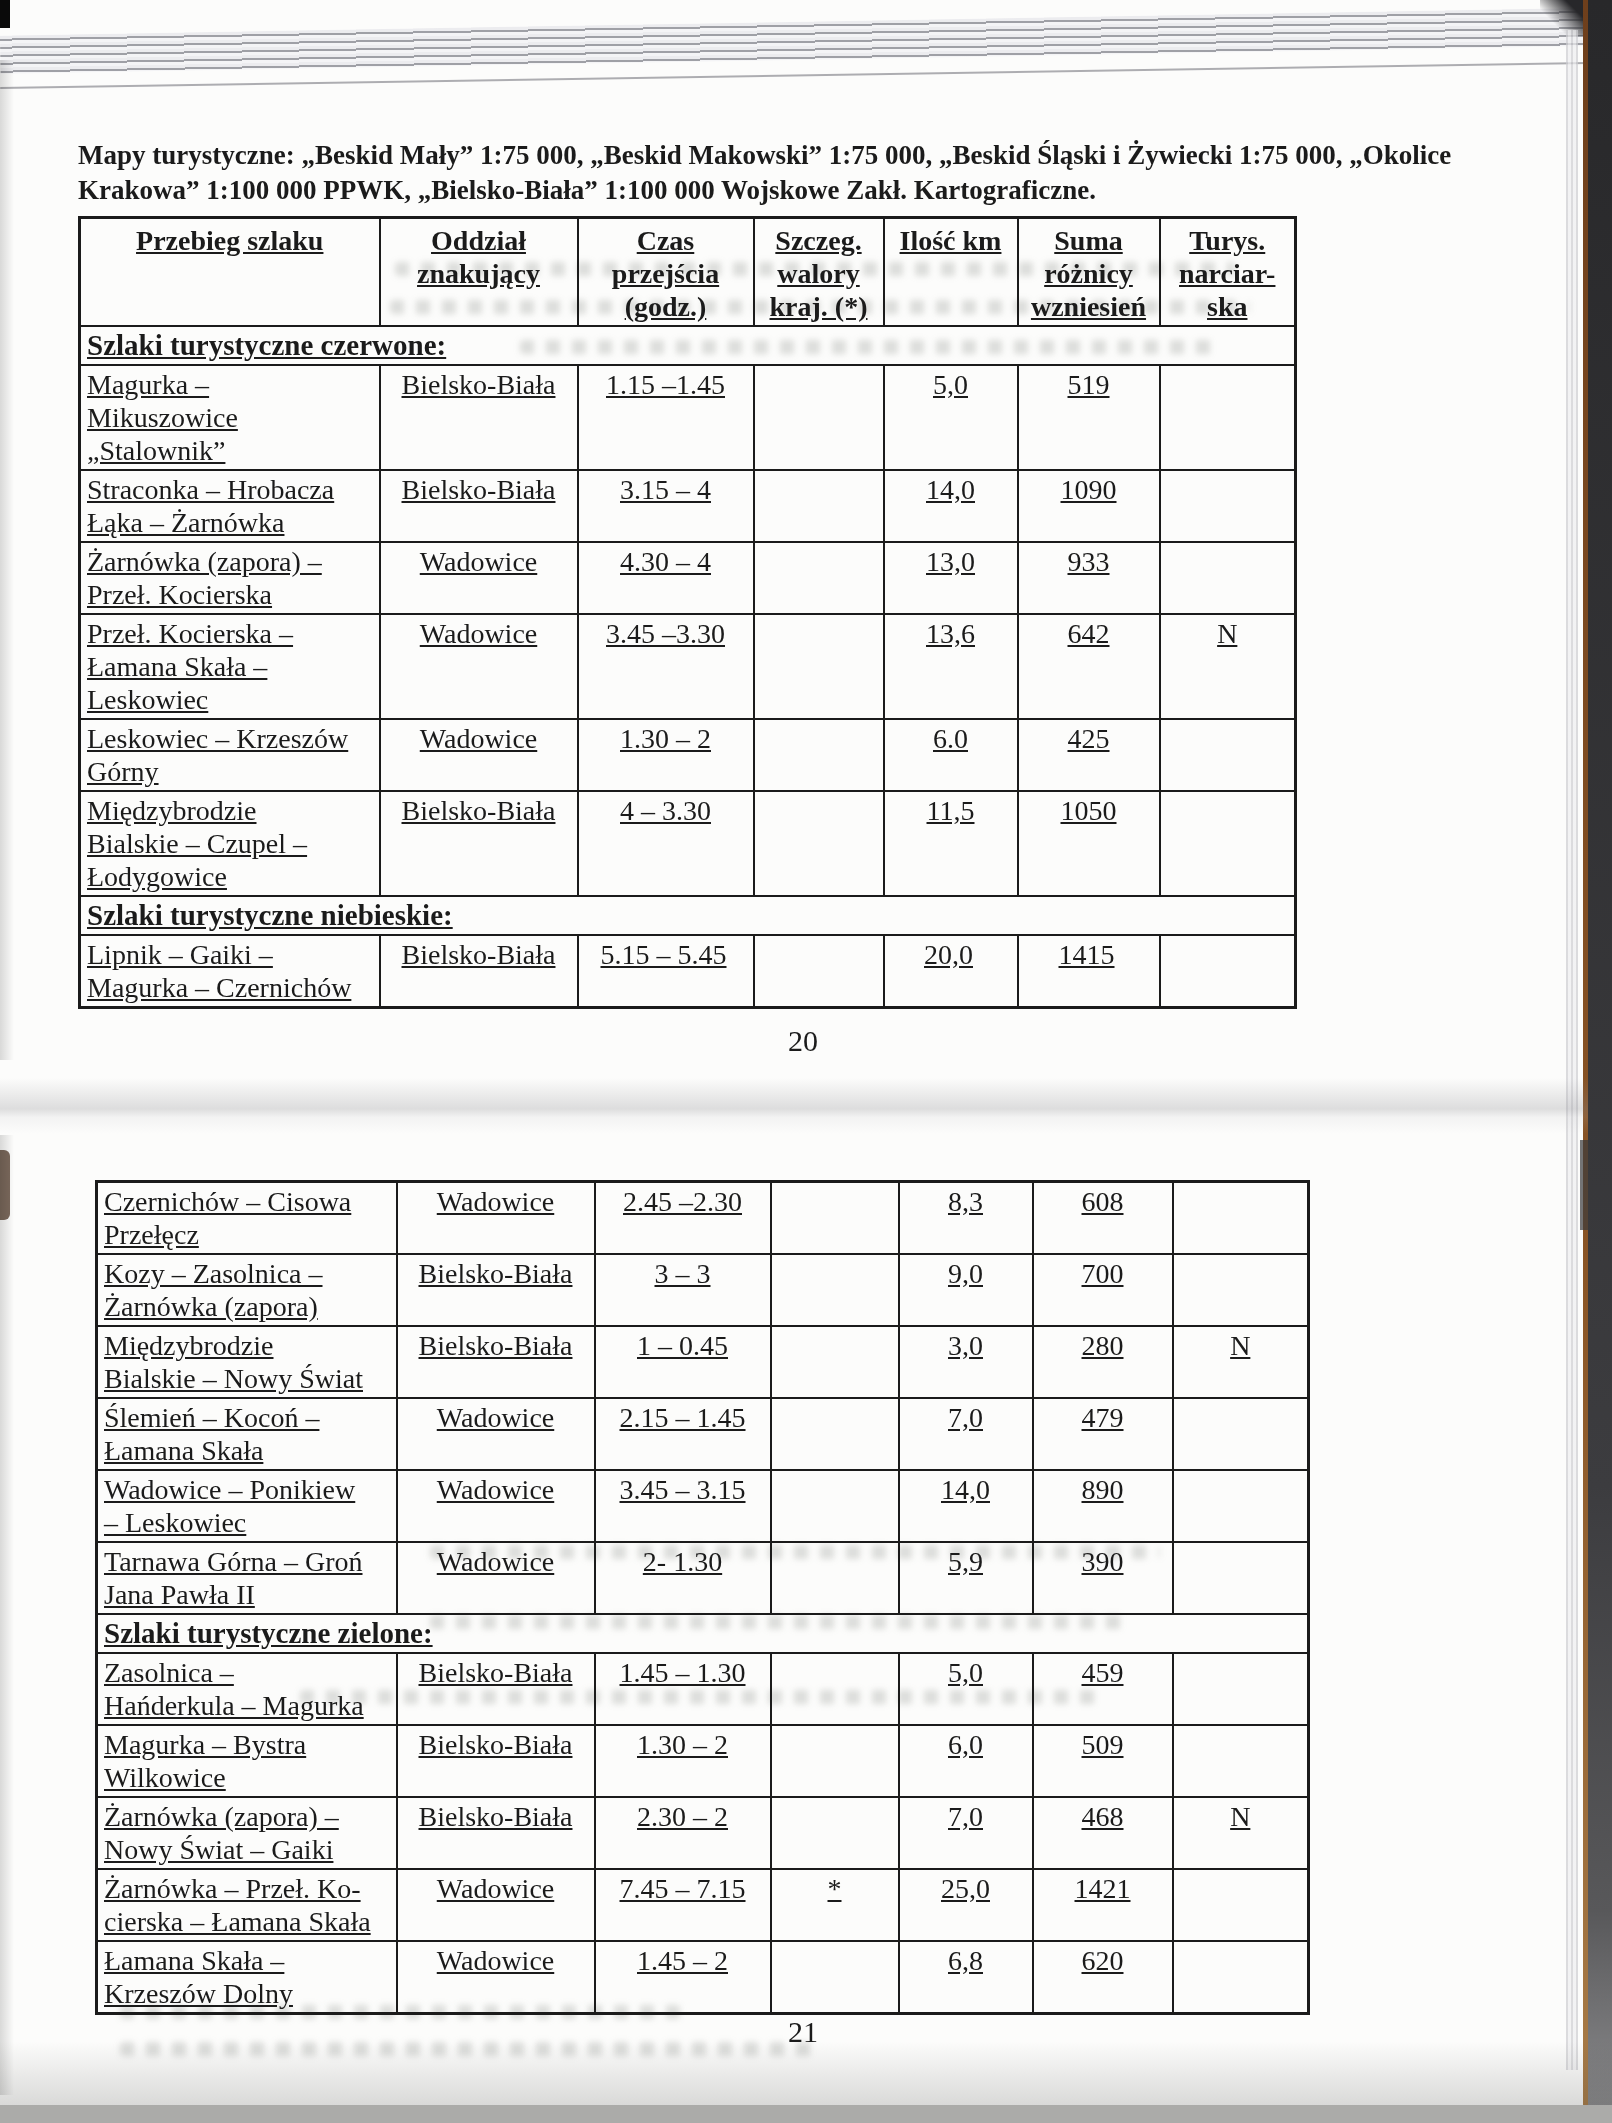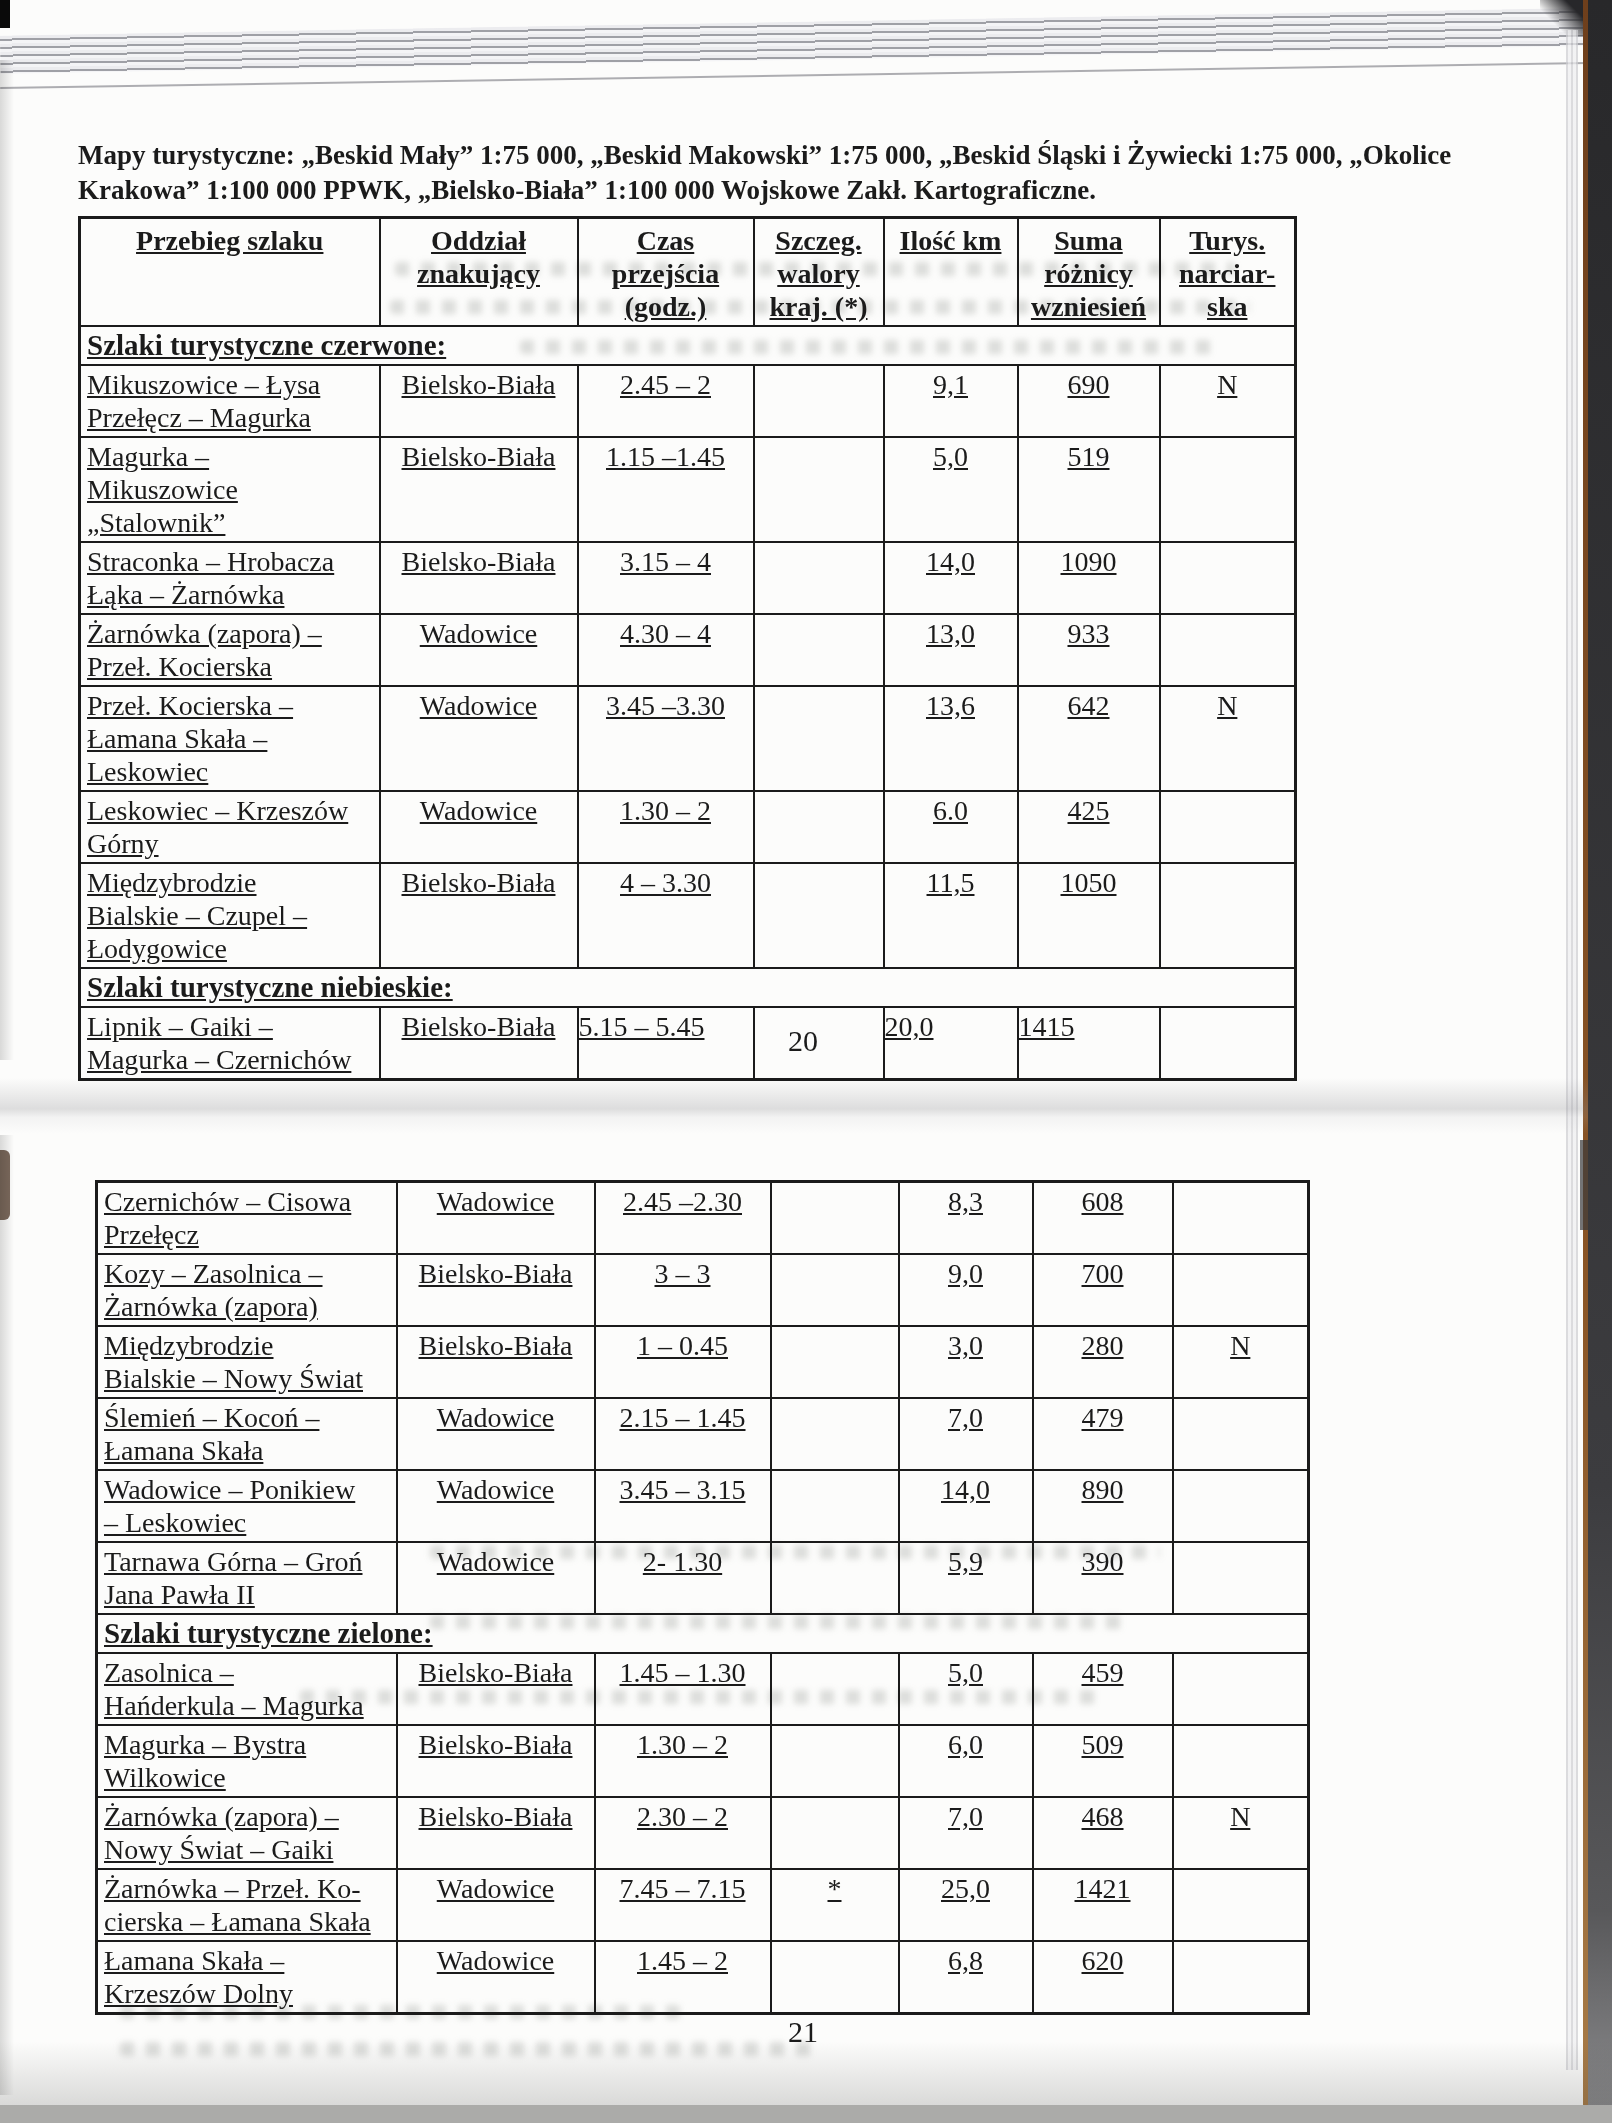--- a/index.html
+++ b/index.html
@@ -43,21 +43,21 @@
   table.trail{position:absolute;border-collapse:collapse;table-layout:fixed;
     border:3px solid #1b1b1b;background:transparent;text-decoration:underline;}
   .t1{left:78px;top:216px;width:1216px;}
   .t2{left:95px;top:1180px;width:1212px;}
   .trail th,.trail td{border:2px solid #1b1b1b;vertical-align:top;padding:2px 4px;
     font-size:28px;line-height:33px;overflow:hidden;}
   .trail th{font-weight:bold;text-align:center;white-space:pre-line;padding-top:5px;}
   td.trail-cell{text-align:left;white-space:pre-line;padding-left:6px;}
   td.trail-cell.centered{text-align:left;}
   td.ctr{text-align:center;}
-  td.al{text-align:left;padding-left:0;}
+  td.al{text-align:center;padding-left:0;}
   tr.section-row td{font-weight:bold;font-size:29px;padding-left:6px;white-space:nowrap;}
   .page-num{position:absolute;left:8px;width:1590px;text-align:center;font-size:30px;}
   .pn20{top:1024px;}
   .pn21{top:2015px;}
 </style>
 </head>
 <body>
 
 <div class="corner-tl"></div>
 <div class="top-stack"></div>
@@ -113,30 +113,20 @@
 wzniesień</th>
       <th>Turys.
 narciar-
 ska</th>
     </tr>
   </thead>
   <tbody>
     <tr class="section-row" style="height:36px">
       <td colspan="7">Szlaki turystyczne czerwone:</td>
     </tr>
-    <tr style="height:64px">
-      <td class="trail-cell">Mikuszowice – Łysa
-Przełęcz – Magurka</td>
-      <td class="ctr">Bielsko-Biała</td>
-      <td class="ctr">2.45 – 2</td>
-      <td class="ctr"></td>
-      <td class="ctr">9,1</td>
-      <td class="ctr">690</td>
-      <td class="ctr">N</td>
-    </tr>
     <tr style="height:96px">
       <td class="trail-cell">Magurka –
 Mikuszowice
 „Stalownik”</td>
       <td class="ctr">Bielsko-Biała</td>
       <td class="ctr">1.15 –1.45</td>
       <td class="ctr"></td>
       <td class="ctr">5,0</td>
       <td class="ctr">519</td>
       <td class="ctr"></td>

